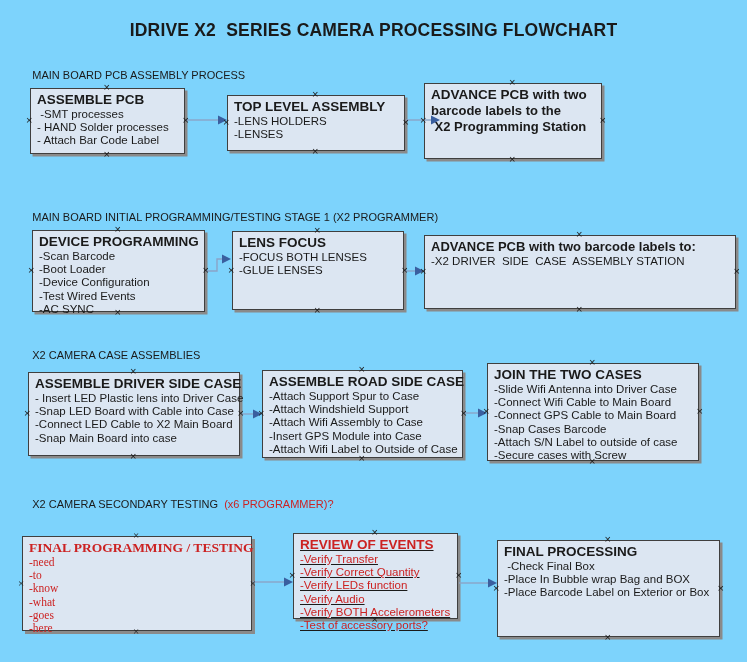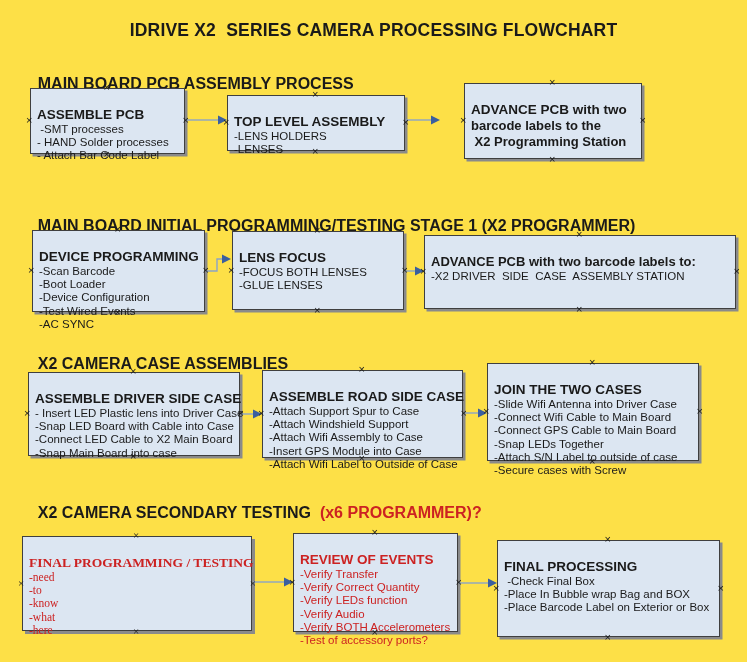--- a/index.html
+++ b/index.html
@@ -6,27 +6,27 @@
     --box-fill:#dce6f2;
     --box-border:#3f3f3f;
     --box-shadow:#8a8a8a;
     --connector-line:#8aa4c8;
     --connector-arrow:#3a5f9f;
     --red-text:#cc2222;
     --black-text:#1a1a1a;
   }
   *{margin:0;padding:0;box-sizing:border-box;}
   body{background:#ffffff;font-family:"Liberation Sans",sans-serif;color:var(--black-text);}
-  #canvas{position:relative;width:747px;height:662px;background:#fde047;overflow:hidden;}
+  #canvas{position:relative;width:747px;height:662px;background:#7dd3fc;overflow:hidden;}
   .chart-title{position:absolute;top:20px;left:0;width:747px;text-align:center;
     font-size:17.5px;font-weight:bold;white-space:pre;letter-spacing:.2px;}
-  .section-heading{position:absolute;font-size:16px;font-weight:bold;white-space:pre;}
+  .section-heading{position:absolute;font-size:11px;font-weight:normal;white-space:pre;}
   .section-heading .red{color:var(--red-text);}
   .box{position:absolute;background:var(--box-fill);border:1.6px solid var(--box-border);
-    box-shadow:2.5px 2.5px 0 var(--box-shadow);padding:18px 6px 2px 6px;overflow:visible;}
+    box-shadow:2.5px 2.5px 0 var(--box-shadow);padding:3px 6px 2px 6px;overflow:visible;}
   .box-title{font-size:13.5px;font-weight:bold;white-space:nowrap;line-height:16px;}
   .bi{font-size:11.5px;line-height:13.2px;white-space:pre;}
   .box.bold-items .bi{font-weight:bold;font-size:13px;line-height:15.5px;}
   .box.red .box-title,.box.red .bi{color:var(--red-text);}
   
   .h{position:absolute;font-size:11px;line-height:8px;color:#1c1c1c;font-weight:normal;z-index:3;}
   .h::after{content:"\00d7";}
   .ht{top:-6px;left:50%;margin-left:-4px;}
   .hb{bottom:-5px;left:50%;margin-left:-4px;}
   .hl{left:-5px;top:50%;margin-top:-5px;}
@@ -60,21 +60,21 @@
   <div class="box" style="left:227px;top:95px;width:178px;height:56px;">
     <span class="h ht"></span>
     <span class="h hb"></span>
     <span class="h hl"></span>
     <span class="h hr"></span>
     <div class="box-title">TOP LEVEL ASSEMBLY</div>
     <div class="bi">-LENS HOLDERS</div>
     <div class="bi">-LENSES</div>
   </div>
 
-  <div class="box bold-items" style="left:464px;top:83px;width:178px;height:76px;">
+  <div class="box bold-items" style="left:424px;top:83px;width:178px;height:76px;">
     <span class="h ht"></span>
     <span class="h hb"></span>
     <span class="h hl"></span>
     <span class="h hr"></span>
     <div class="box-title">ADVANCE PCB with two</div>
     <div class="bi">barcode labels to the</div>
     <div class="bi"> X2 Programming Station</div>
   </div>
 
   <div class="section-heading" style="left:20px;top:199px;">
@@ -144,43 +144,44 @@
 
   <div class="box" style="left:487px;top:363px;width:212px;height:98px;">
     <span class="h ht"></span>
     <span class="h hb"></span>
     <span class="h hl"></span>
     <span class="h hr"></span>
     <div class="box-title">JOIN THE TWO CASES</div>
     <div class="bi">-Slide Wifi Antenna into Driver Case</div>
     <div class="bi">-Connect Wifi Cable to Main Board</div>
     <div class="bi">-Connect GPS Cable to Main Board</div>
-    <div class="bi">-Snap LEDs Together</div>
+    <div class="bi">-Snap Cases Barcode</div>
     <div class="bi">-Attach S/N Label to outside of case</div>
     <div class="bi">-Secure cases with Screw</div>
   </div>
 
   <div class="section-heading" style="left:20px;top:486px;">
     <span>X2 CAMERA SECONDARY TESTING  </span><span class="red">(x6 PROGRAMMER)?</span>
   </div>
 
   <div class="box red" style="left:22px;top:536px;width:230px;height:95px;box-shadow:3px 3px 0 var(--box-shadow);font-family:Liberation Serif, serif;">
     <span class="h ht"></span>
     <span class="h hb"></span>
     <span class="h hl"></span>
     <span class="h hr"></span>
     <div class="box-title">FINAL PROGRAMMING / TESTING</div>
     <div class="bi">-need</div>
     <div class="bi">-to</div>
     <div class="bi">-know</div>
     <div class="bi">-what</div>
+    <div class="bi">-goes</div>
     <div class="bi">-here</div>
   </div>
 
-  <div class="box red" style="left:293px;top:533px;width:165px;height:99px;">
+  <div class="box red" style="left:293px;top:533px;width:165px;height:86px;text-decoration:underline;">
     <span class="h ht"></span>
     <span class="h hb"></span>
     <span class="h hl"></span>
     <span class="h hr"></span>
     <div class="box-title">REVIEW OF EVENTS</div>
     <div class="bi">-Verify Transfer</div>
     <div class="bi">-Verify Correct Quantity</div>
     <div class="bi">-Verify LEDs function</div>
     <div class="bi">-Verify Audio</div>
     <div class="bi">-Verify BOTH Accelerometers</div>

